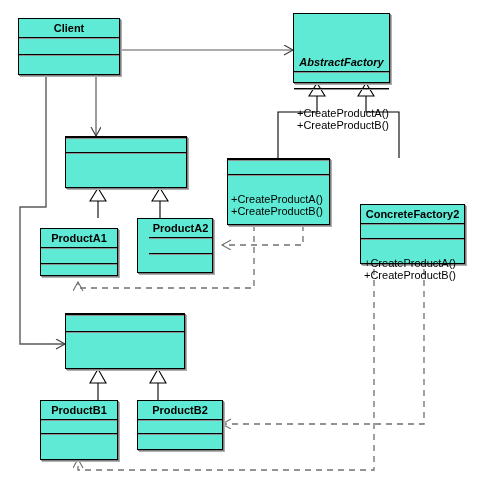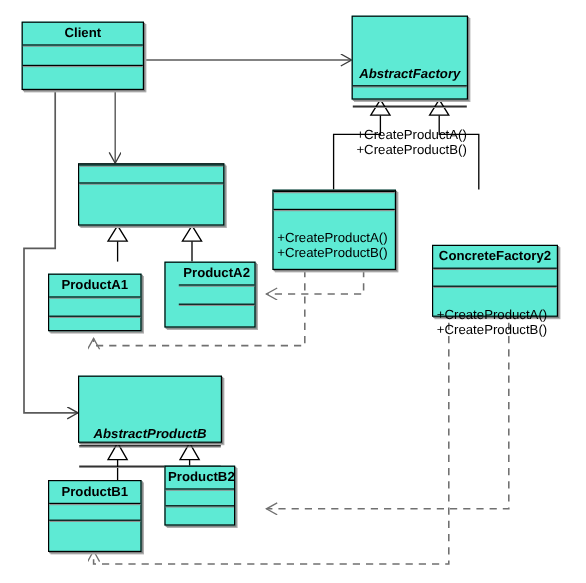--- a/index.html
+++ b/index.html
@@ -199,36 +199,35 @@
 
   <div class="uml-box" style="left:137px; top:218px; width:76px; height:55px;padding-left:11px;">
     <div class="uml-title">ProductA2</div>
     <div class="uml-sep"></div>
     <div class="uml-compartment empty" style="height:15px;"></div>
     <div class="uml-sep"></div>
     <div class="uml-compartment empty" style="height:16px;"></div>
   </div>
 
   <div class="uml-box" style="left:65px; top:313px; width:120px; height:56px;">
-    <div class="uml-title abstract">AbstractProductB</div>
     <div class="uml-sep"></div>
     <div class="uml-compartment empty" style="height:16px;"></div>
     <div class="uml-sep"></div>
     <div class="uml-compartment empty" style="height:16px;"></div>
   </div>
 
   <div class="uml-box" style="left:40px; top:400px; width:78px; height:60px;">
     <div class="uml-title">ProductB1</div>
     <div class="uml-sep"></div>
     <div class="uml-compartment empty" style="height:13px;"></div>
     <div class="uml-sep"></div>
     <div class="uml-compartment empty" style="height:13px;"></div>
   </div>
 
-  <div class="uml-box" style="left:137px; top:388px; width:59px; height:50px;">
+  <div class="uml-box" style="left:137px; top:400px; width:86px; height:50px;">
     <div class="uml-title">ProductB2</div>
     <div class="uml-sep"></div>
     <div class="uml-compartment empty" style="height:13px;"></div>
     <div class="uml-sep"></div>
     <div class="uml-compartment empty" style="height:13px;"></div>
   </div>
 
 </div>
 
 </body></html>

